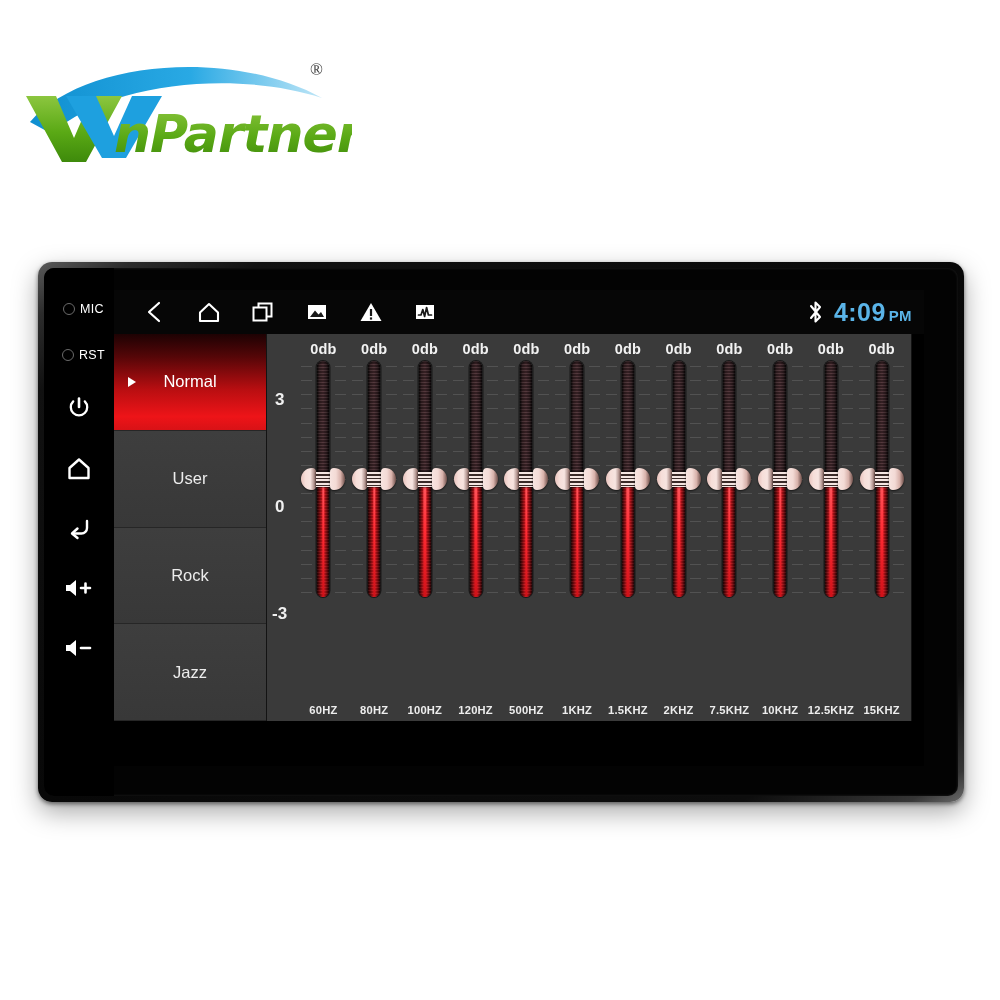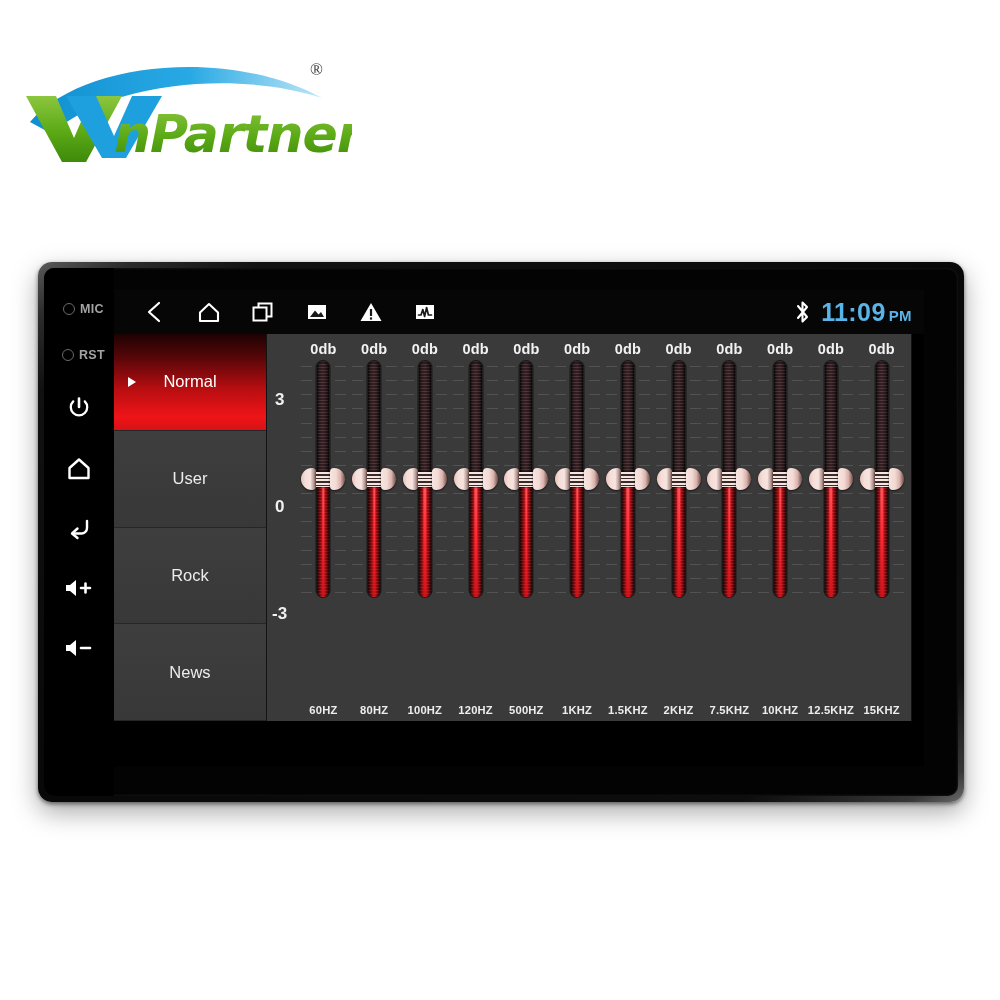--- a/index.html
+++ b/index.html
@@ -44,21 +44,21 @@
   }
   .hk { color: #fff; display: flex; align-items: center; justify-content: center; }
   .hk-hole {
     width: 100%; height: 46px;
     display: flex; align-items: center; gap: 5px; padding-left: 9px;
   }
   .hole-dot {
     width: 12px; height: 12px; border-radius: 50%;
     border: 1.4px solid #6a6a6a; background: #000;
   }
-  .hole-label { font-size: 12.5px; font-weight: bold; letter-spacing: .3px; color: #a3a3a3; }
+  .hole-label { font-size: 12.5px; font-weight: normal; letter-spacing: .3px; color: #ffffff; }
   .hk-icon { width: 100%; height: 60px; display: flex; align-items: center; justify-content: center; }
   .hk-icon svg { display: block; }
 
   
   #screen {
     position: absolute; left: 70px; top: 22px;
     width: 810px; height: 476px;
     background: #000;
   }
 
@@ -347,41 +347,41 @@
             </div>
           </div>
 
           <div id="status-right">
             <span id="bt-icon">
               <svg width="17" height="26" viewBox="0 0 17 26">
                 <path d="M4 7 L13 18 L8.5 22.5 L8.5 3.5 L13 8 L4 19" stroke="#fff" stroke-width="2.1" fill="none" stroke-linejoin="round" stroke-linecap="round"></path>
               </svg>
             </span>
             <span id="clock">
-              <span>11:09</span><span class="ampm">PM</span>
+              <span>4:09</span><span class="ampm">PM</span>
             </span>
           </div>
         </div>
 
 
         <div id="eq-body">
 
           <div id="presets">
             <div class="preset selected">
               <span class="marker"></span>
               <span>Normal</span>
             </div>
             <div class="preset">
               <span>User</span>
             </div>
             <div class="preset">
               <span>Rock</span>
             </div>
             <div class="preset">
-              <span>News</span>
+              <span>Jazz</span>
             </div>
           </div>
 
           <div id="eq-panel">
             <span class="axis-label" id="ax-3">3</span>
             <span class="axis-label" id="ax-0">0</span>
             <span class="axis-label" id="ax-m3">-3</span>
 
             <div id="bands">
                 <div class="band">

